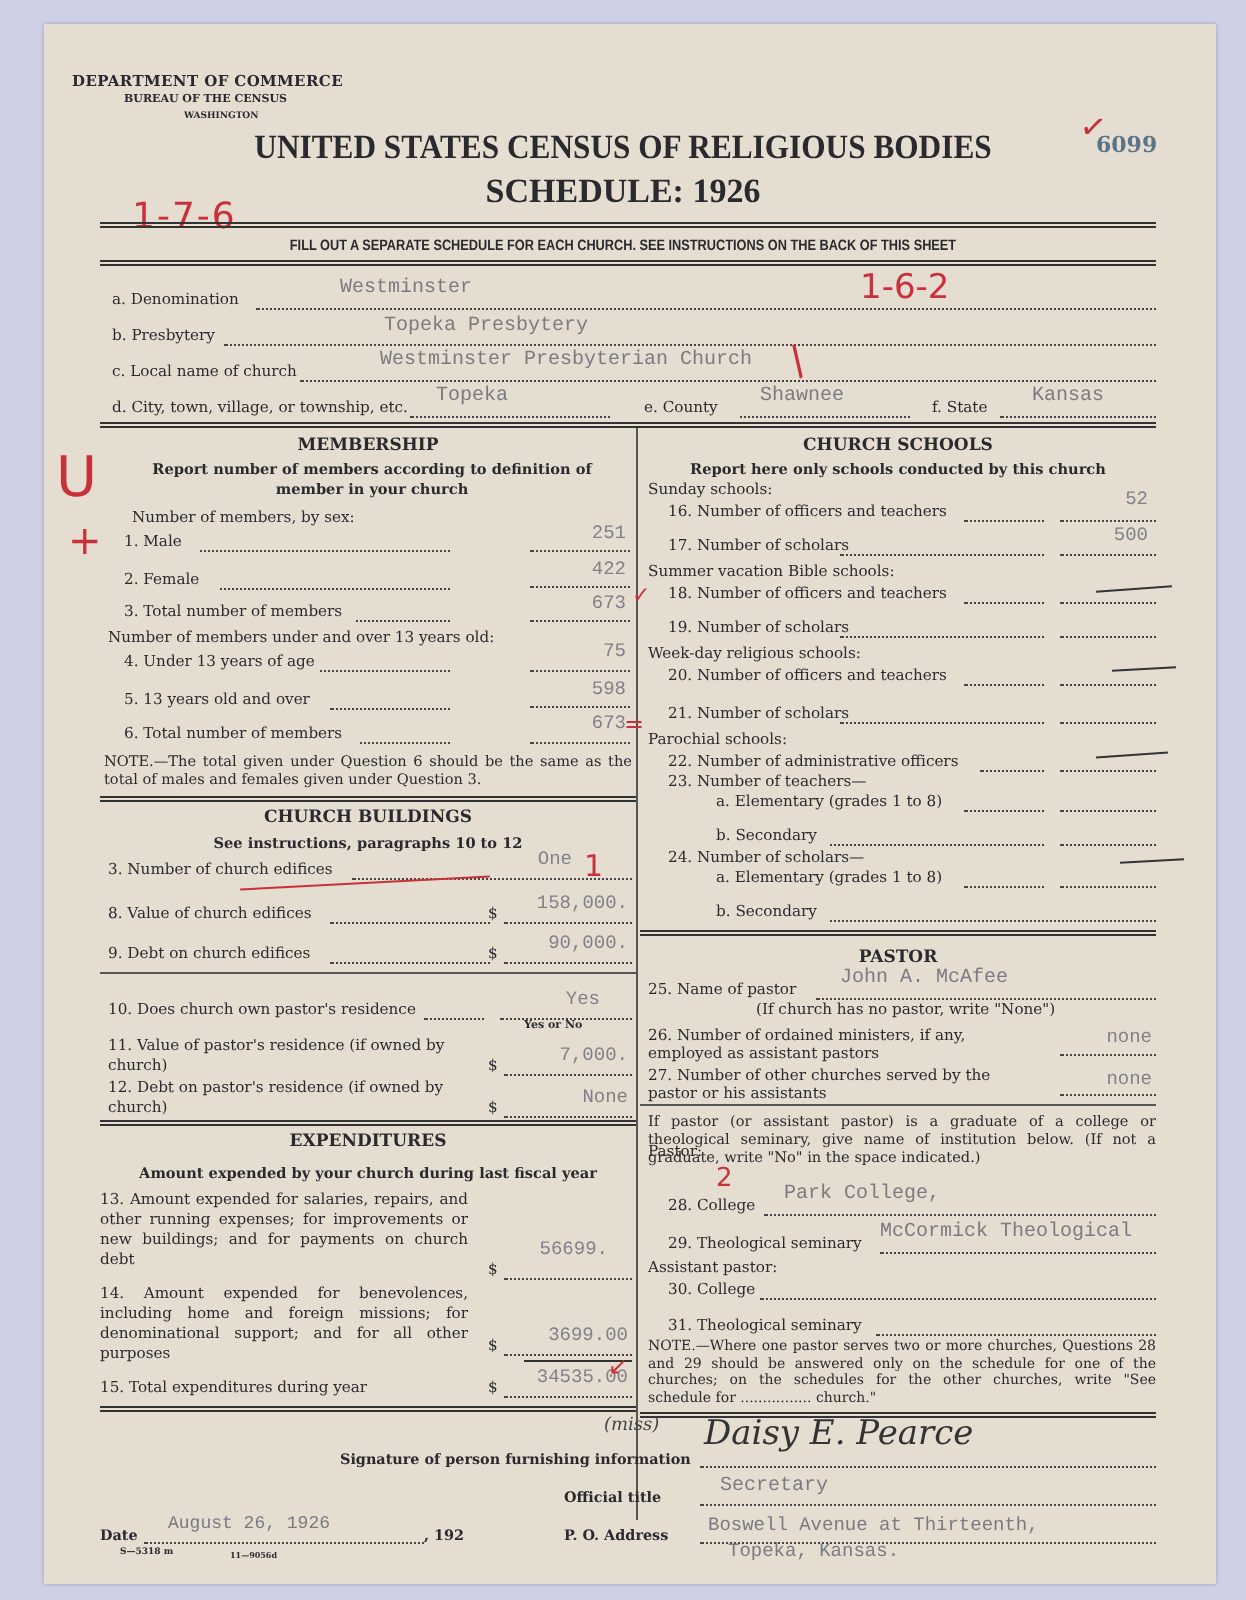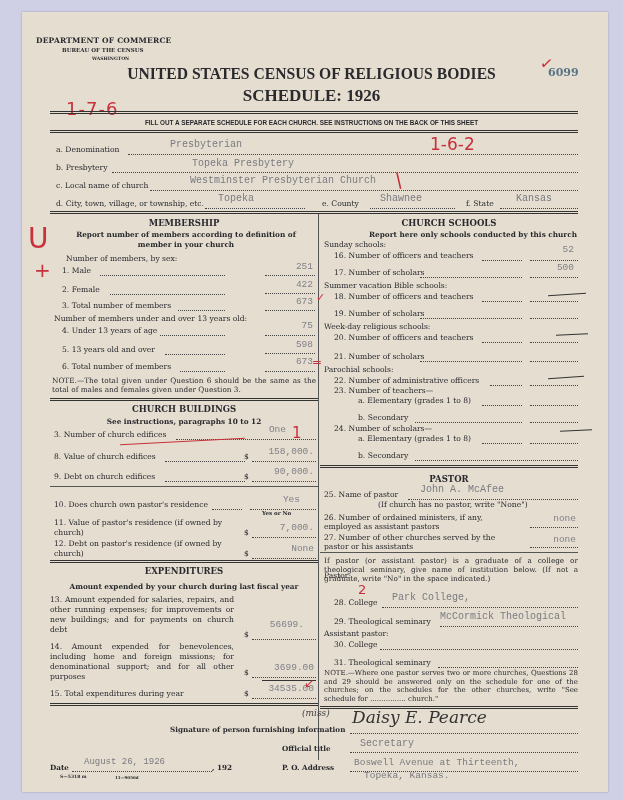--- a/index.html
+++ b/index.html
@@ -38,21 +38,21 @@
 <div class="abs num6099">6099</div>
 <div class="abs red" style="left:540px;top:54px;font-size:16px;transform:rotate(8deg);">✓</div>
 <div class="abs red" style="left:66px;top:98px;font-size:18px;letter-spacing:1px;">1-7-6</div>
 <div class="hr2" style="top:111px;"></div>
 <div class="abs fill">FILL OUT A SEPARATE SCHEDULE FOR EACH CHURCH.   SEE INSTRUCTIONS ON THE BACK OF THIS SHEET</div>
 <div class="hr2" style="top:130px;"></div>
 <div class="abs red" style="left:430px;top:134px;font-size:17px;">1-6-2</div>
 
 <div class="item" style="left:56px;top:145px;">a. Denomination</div>
 <div class="dots" style="left:128px;top:154px;width:450px;"></div>
-<div class="abs typed" style="left:170px;top:139px;">Presbyterian</div>
+<div class="abs typed" style="left:170px;top:139px;">Westminster</div>
 
 <div class="item" style="left:56px;top:163px;">b. Presbytery</div>
 <div class="dots" style="left:112px;top:172px;width:466px;"></div>
 <div class="abs typed" style="left:192px;top:158px;">Topeka Presbytery</div>
 
 <div class="item" style="left:56px;top:181px;">c. Local name of church</div>
 <div class="dots" style="left:150px;top:190px;width:428px;"></div>
 <div class="abs typed" style="left:190px;top:175px;">Westminster Presbyterian Church</div>
 <div class="abs red" style="left:395px;top:168px;font-size:20px;transform:rotate(-30deg);">/</div>
 
@@ -165,21 +165,21 @@
 <div class="abs" style="left:262px;top:680px;width:54px;border-top:1px solid #333;"></div>
 
 <div class="item" style="left:50px;top:689px;">15. Total expenditures during year</div>
 <div class="item" style="left:244px;top:689px;">$</div>
 <div class="dots" style="left:252px;top:698px;width:64px;"></div>
 <div class="val" style="left:252px;width:62px;top:683px;">34535.00</div>
 <div class="abs red" style="left:304px;top:676px;font-size:12px;">↙</div>
 <div class="hr2" style="left:50px;width:268px;top:703px;"></div>
 
 <div class="abs sechead" style="left:320px;width:258px;top:218px;">CHURCH SCHOOLS</div>
-<div class="abs ins" style="left:320px;width:258px;top:230px;padding-left:24px;">Report here only schools conducted by this church</div>
+<div class="abs ins" style="left:320px;width:258px;top:230px;">Report here only schools conducted by this church</div>
 <div class="item" style="left:324px;top:240px;">Sunday schools:</div>
 <div class="item" style="left:334px;top:251px;">16. Number of officers and teachers</div>
 <div class="dots" style="left:482px;top:260px;width:40px;"></div>
 <div class="dots" style="left:530px;top:260px;width:48px;"></div>
 <div class="val" style="left:530px;width:44px;top:244px;">52</div>
 
 <div class="item" style="left:334px;top:268px;">17. Number of scholars</div>
 <div class="dots" style="left:420px;top:277px;width:102px;"></div>
 <div class="dots" style="left:530px;top:277px;width:48px;"></div>
 <div class="val" style="left:530px;width:44px;top:262px;">500</div>

